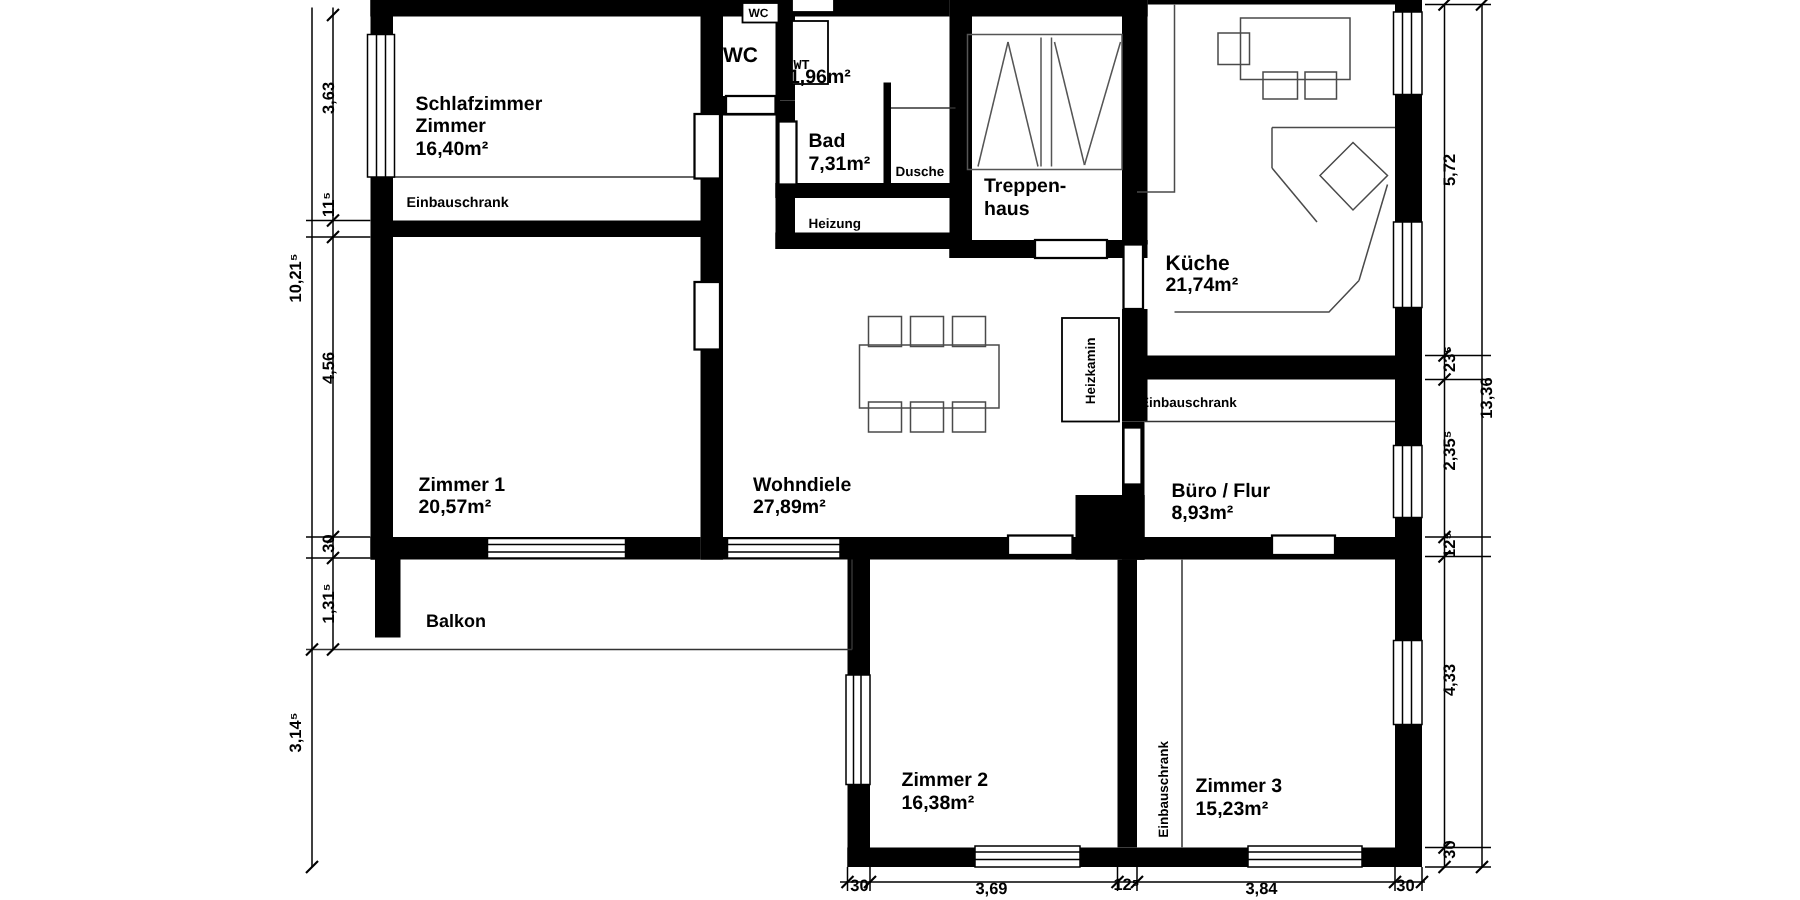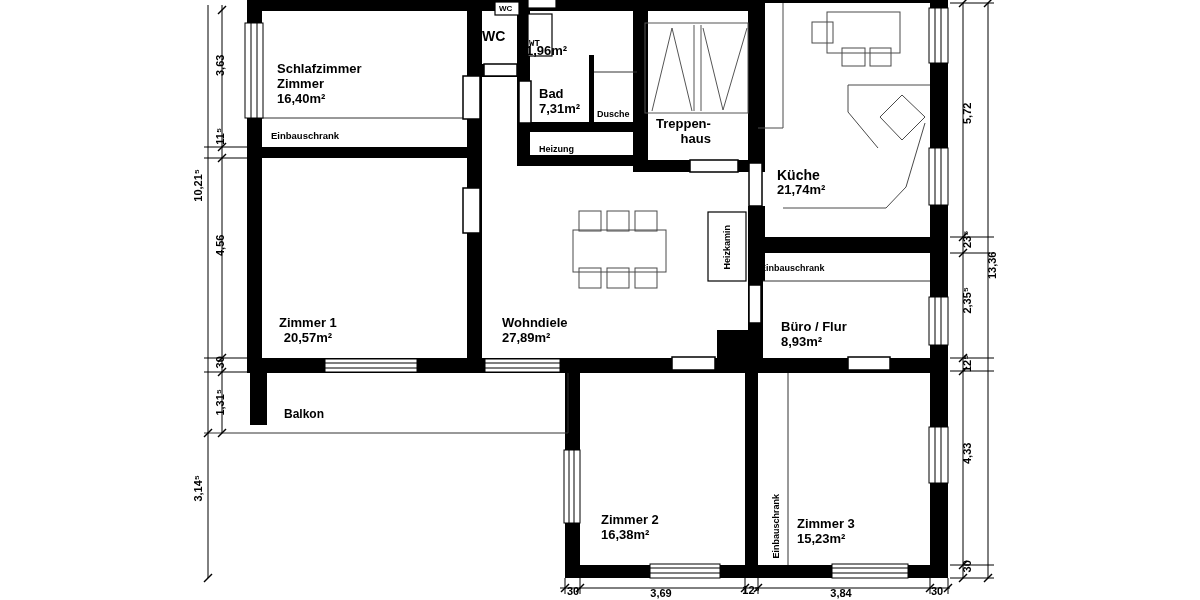--- a/index.html
+++ b/index.html
@@ -227,29 +227,29 @@
   <div>16,40m²</div>
 </div>
 <div class="lbl big" style="left:482px;top:28px;">
   <div>WC</div>
   <div style="font-size:13px;margin-left:44px;">1,96m²</div>
 </div>
 <div class="lbl room" style="left:539px;top:87px;">
   <div>Bad</div>
   <div>7,31m²</div>
 </div>
-<div class="lbl room" style="left:656px;top:117px;text-align:right;">
+<div class="lbl room" style="left:656px;top:117px;">
   <div>Treppen-</div>
   <div>haus</div>
 </div>
 <div class="lbl big" style="left:777px;top:167px;">
   <div>Küche</div>
   <div style="font-size:13px;">21,74m²</div>
 </div>
-<div class="lbl room" style="left:279px;top:316px;text-align:center;">
+<div class="lbl room" style="left:279px;top:316px;">
   <div>Zimmer 1</div>
   <div>20,57m²</div>
 </div>
 <div class="lbl room" style="left:502px;top:316px;">
   <div>Wohndiele</div>
   <div>27,89m²</div>
 </div>
 <div class="lbl room" style="left:781px;top:320px;">
   <div>Büro / Flur</div>
   <div>8,93m²</div>

